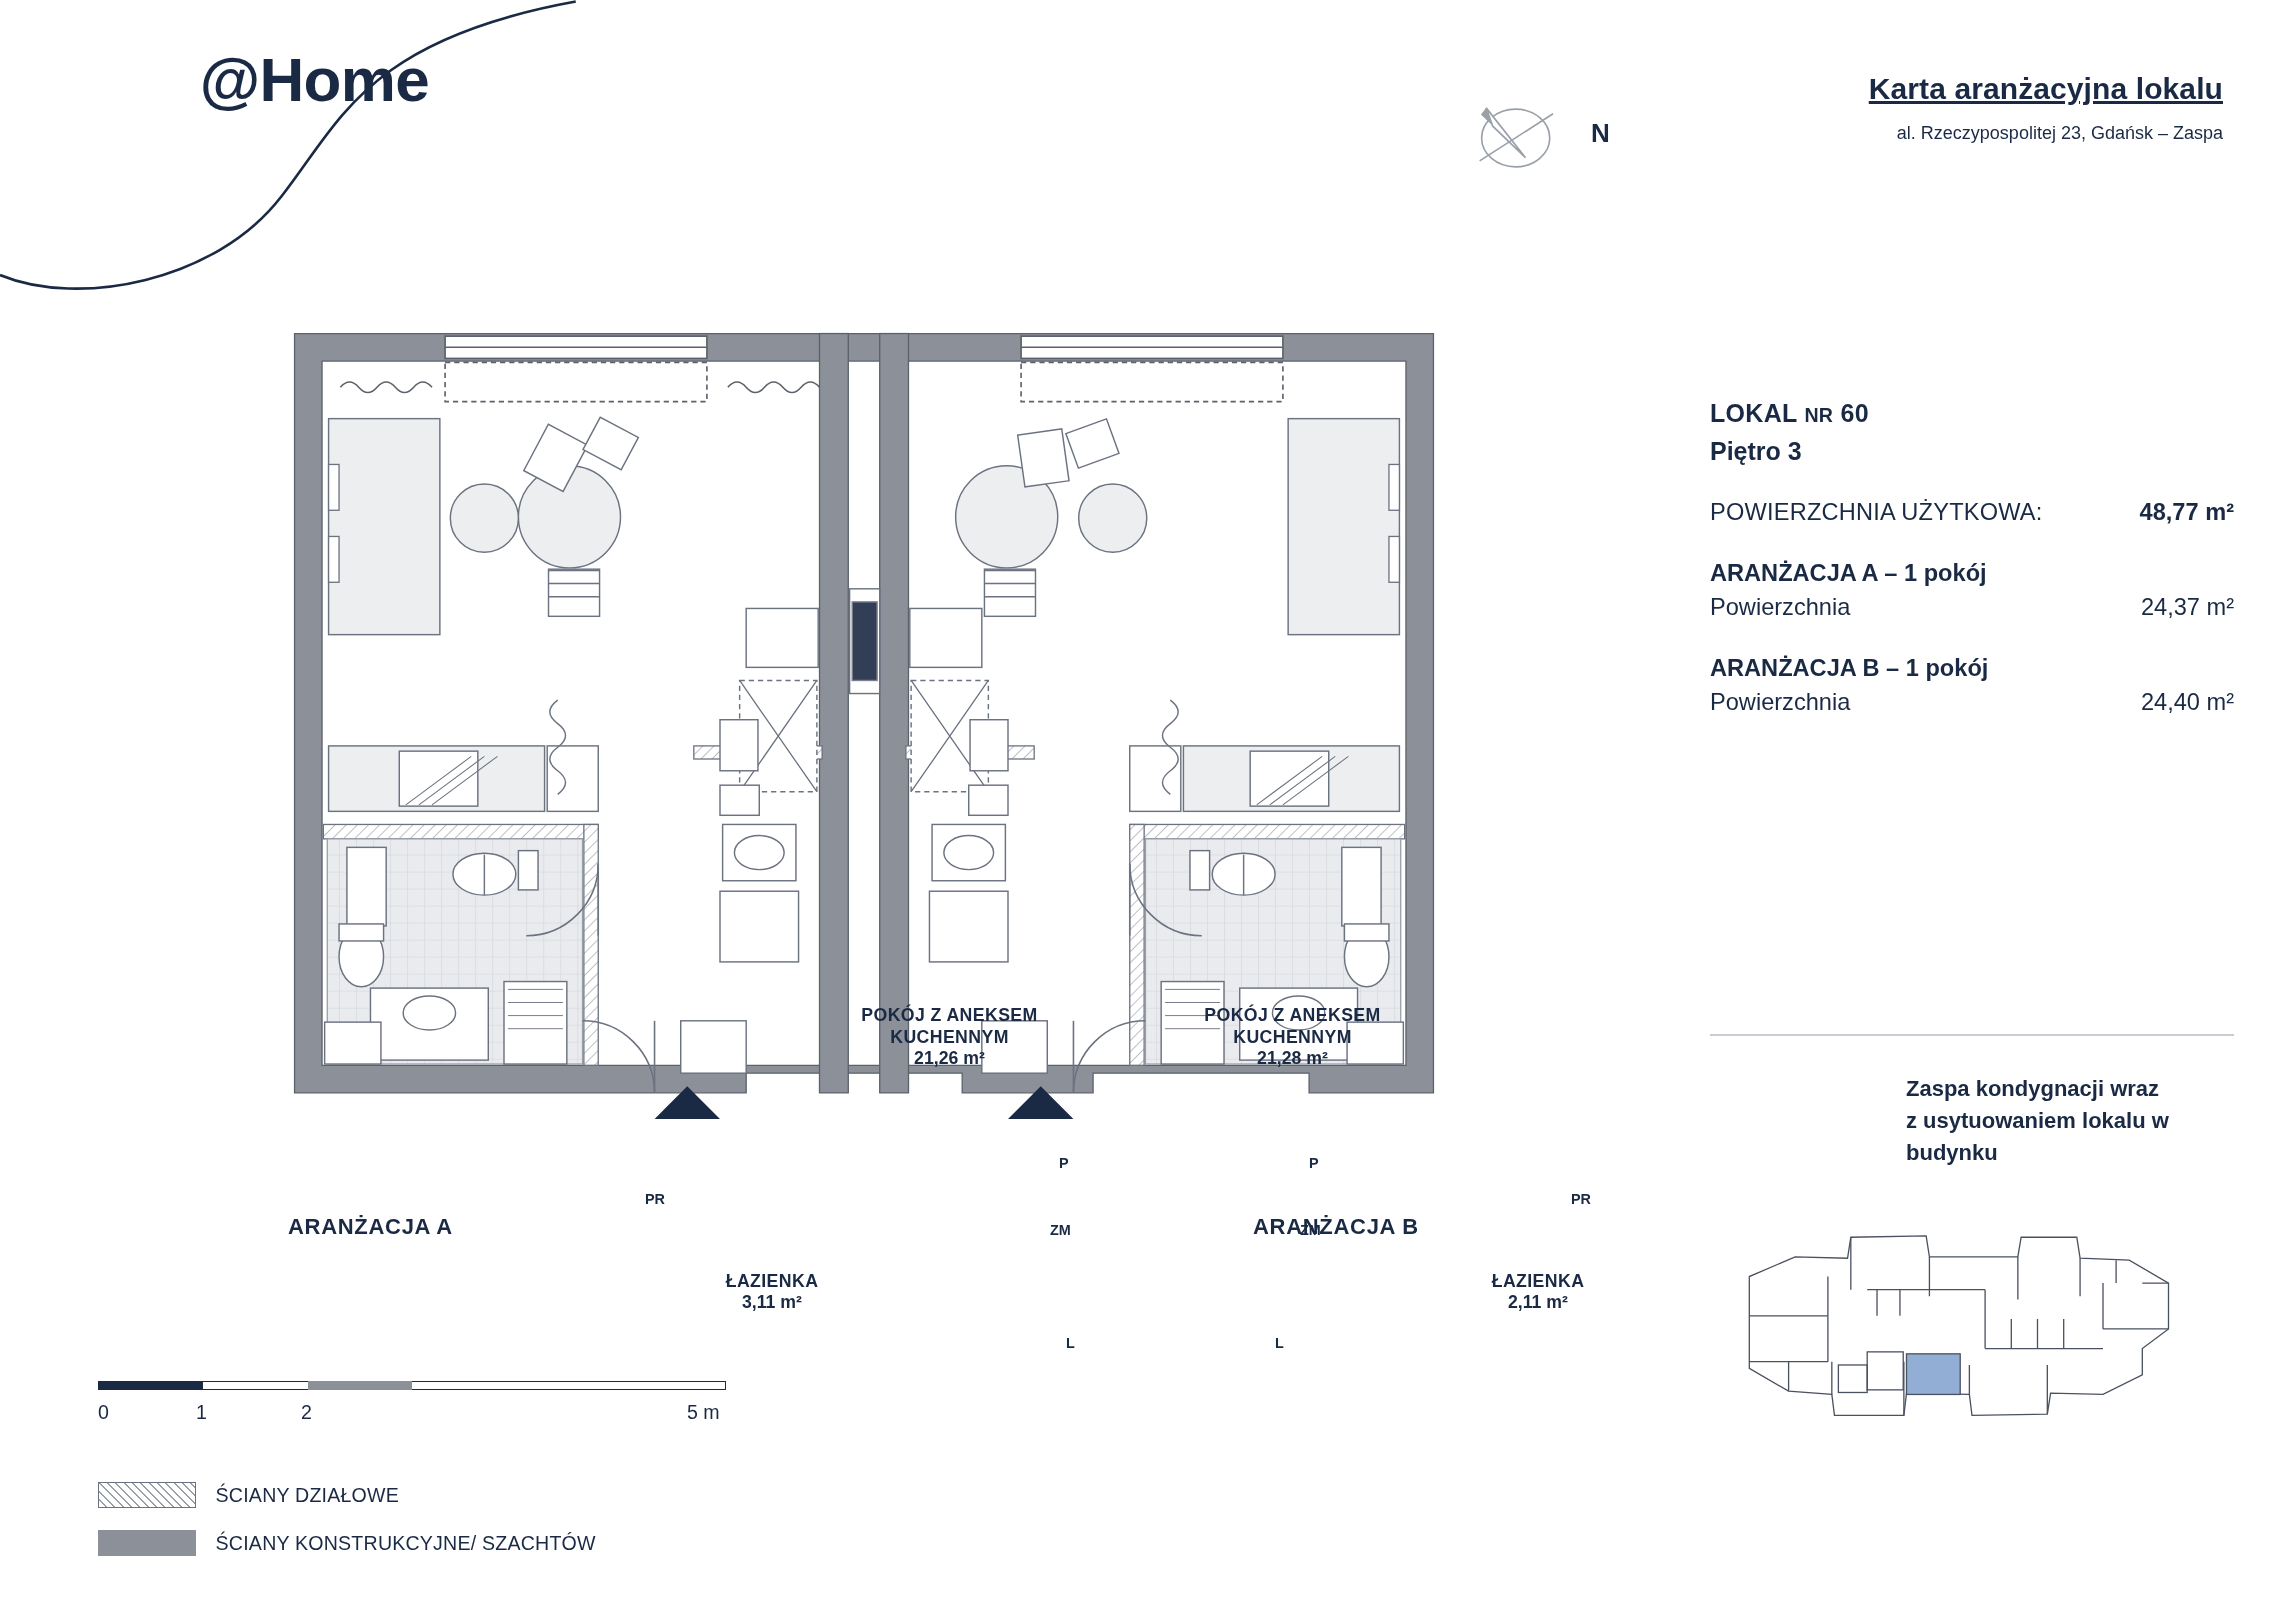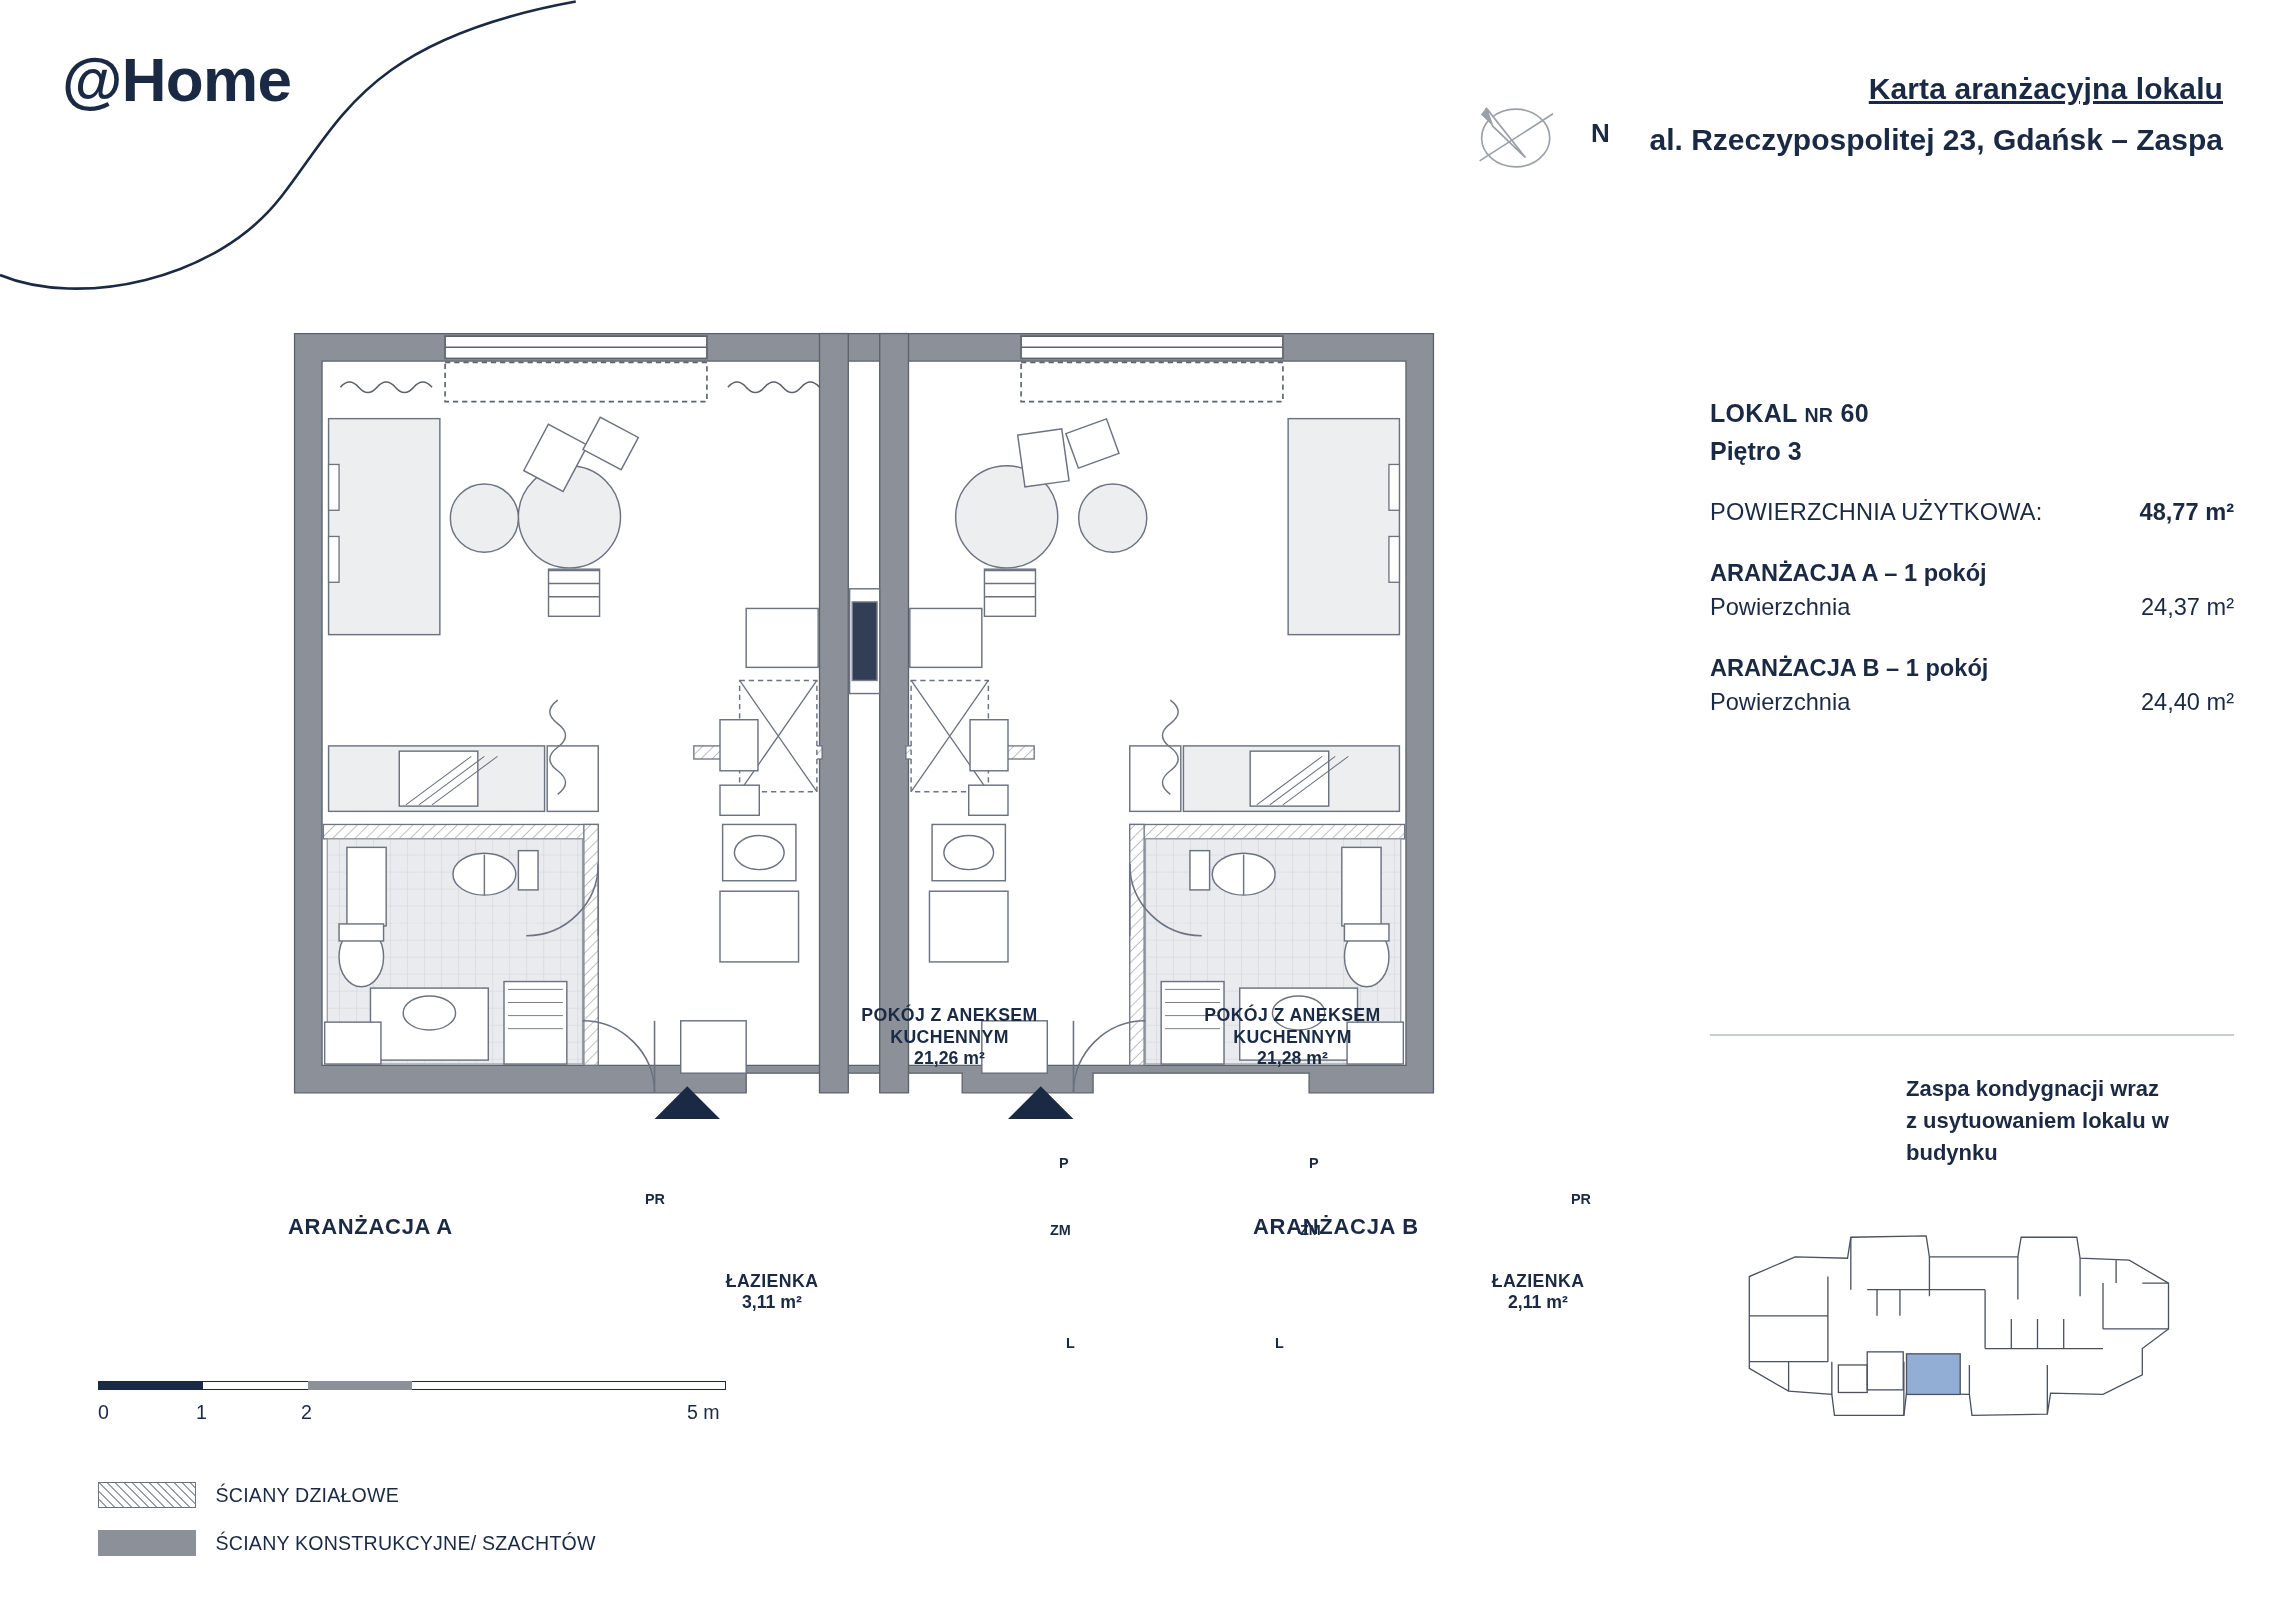--- a/index.html
+++ b/index.html
@@ -8,31 +8,31 @@
     width: 2295px; height: 1623px;
     background:#ffffff;
     font-family: "Liberation Sans", sans-serif;
     color:#1b2a44;
     position:relative;
     overflow:hidden;
   }
   .page { position:absolute; inset:0; }
 
   
-  #logo { position:absolute; left:62px; top:49px; width:367px; height:79px; }
+  #logo { position:absolute; left:62px; top:49px; width:367px; height:79px;text-align:right; }
   #logo .txt {
     font-size:62px; font-weight:700; letter-spacing:-0.7px; color:#1b2a44;
     line-height:1;
   }
   #swoosh { position:absolute; left:0; top:0; width:615px; height:308px; }
 
   
   #header-right { position:absolute; right:72px; top:72px; width:746px; text-align:right; }
   #header-title { font-size:30px; font-weight:700; letter-spacing:0.1px;text-decoration:underline; }
-  #header-sub { font-size:30px; font-weight:700; margin-top:17px;text-align:right; }
+  #header-sub { font-size:18px; font-weight:400; margin-top:17px;text-align:right; }
 
   
   #compass { position:absolute; left:1460px; top:92px; width:170px; height:92px; }
   #compass .n { position:absolute; left:131px; top:26px; font-size:26px; font-weight:700; }
 
   
   #info { position:absolute; left:1710px; top:399px; width:524px; }
   #info .lokal { font-size:25px; font-weight:700; letter-spacing:0.3px; }
   #info .lokal .nr { font-size:19.6px; font-weight:700; }
   #info .pietro { font-size:25px; font-weight:700; margin-top:9.2px; }

